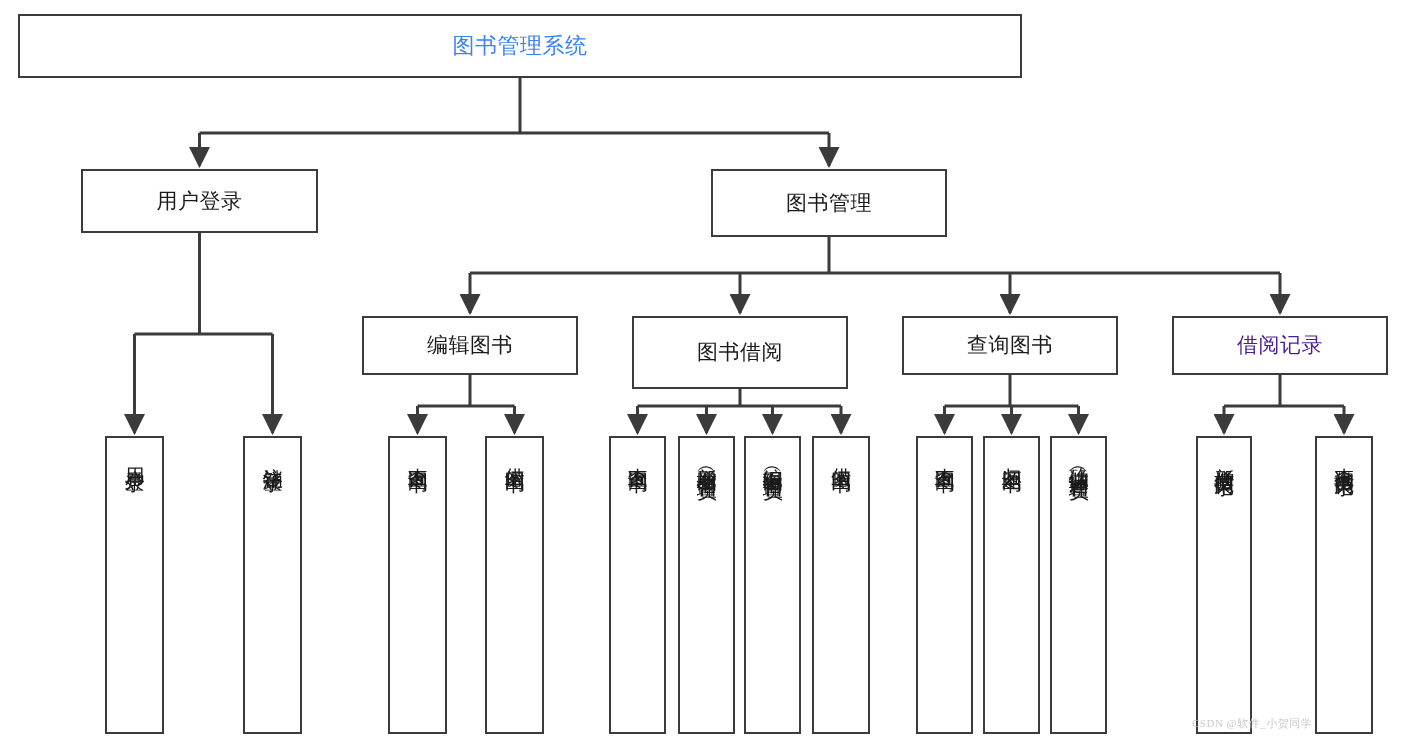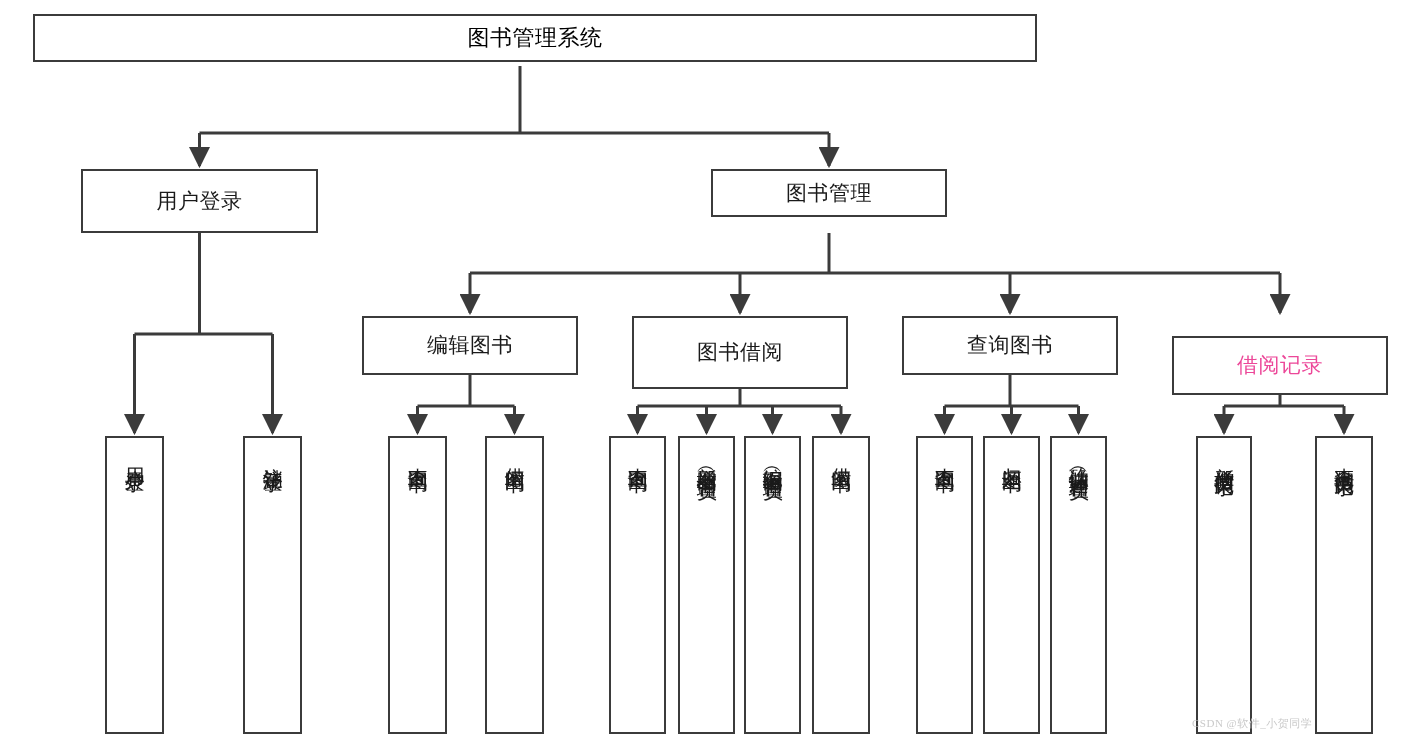--- a/index.html
+++ b/index.html
@@ -106,39 +106,39 @@
         <path d="M 944.5 406 L 944.5 433" stroke="#3b3b3b" stroke-width="3" fill="none" marker-end="url(#arrowhead)"></path>
         <path d="M 1011.5 406 L 1011.5 433" stroke="#3b3b3b" stroke-width="3" fill="none" marker-end="url(#arrowhead)"></path>
         <path d="M 1078.5 406 L 1078.5 433" stroke="#3b3b3b" stroke-width="3" fill="none" marker-end="url(#arrowhead)"></path>
         <path d="M 1280 375 L 1280 406" stroke="#3b3b3b" stroke-width="3" fill="none"></path>
         <path d="M 1224 406 L 1344 406" stroke="#3b3b3b" stroke-width="3" fill="none"></path>
         <path d="M 1224 406 L 1224 433" stroke="#3b3b3b" stroke-width="3" fill="none" marker-end="url(#arrowhead)"></path>
         <path d="M 1344 406 L 1344 433" stroke="#3b3b3b" stroke-width="3" fill="none" marker-end="url(#arrowhead)"></path>
       </g>
   </svg>
   <div id="nodes">
-      <div class="node horizontal root" style="left: 18px; top: 14px; width: 1004px; height: 48px; border-color: rgb(59, 59, 59); color: #000000; margin-left: 15px;">
+      <div class="node horizontal root" style="left: 18px; top: 14px; width: 1004px; height: 64px; border-color: rgb(59, 59, 59); color: #3b82f6;">
         <span class="label">图书管理系统</span>
       </div>
       <div class="node horizontal" style="left: 81px; top: 169px; width: 237px; height: 64px; border-color: rgb(59, 59, 59); color: rgb(26, 26, 26);">
         <span class="label">用户登录</span>
       </div>
-      <div class="node horizontal" style="left: 711px; top: 169px; width: 236px; height: 48px; border-color: rgb(59, 59, 59); color: rgb(26, 26, 26);">
+      <div class="node horizontal" style="left: 711px; top: 169px; width: 236px; height: 68px; border-color: rgb(59, 59, 59); color: rgb(26, 26, 26);">
         <span class="label">图书管理</span>
       </div>
       <div class="node horizontal" style="left: 362px; top: 316px; width: 216px; height: 59px; border-color: rgb(59, 59, 59); color: rgb(26, 26, 26);">
         <span class="label">编辑图书</span>
       </div>
       <div class="node horizontal" style="left: 632px; top: 316px; width: 216px; height: 73px; border-color: rgb(59, 59, 59); color: rgb(26, 26, 26);">
         <span class="label">图书借阅</span>
       </div>
       <div class="node horizontal" style="left: 902px; top: 316px; width: 216px; height: 59px; border-color: rgb(59, 59, 59); color: rgb(26, 26, 26);">
         <span class="label">查询图书</span>
       </div>
-      <div class="node horizontal" style="left: 1172px; top: 316px; width: 216px; height: 59px; border-color: rgb(59, 59, 59); color: #ec4899; margin-top: 20px;">
+      <div class="node horizontal" style="left: 1172px; top: 316px; width: 216px; height: 59px; border-color: rgb(59, 59, 59); color: #4c1d95;">
         <span class="label">借阅记录</span>
       </div>
       <div class="node vertical" style="left: 105px; top: 436px; width: 59px; height: 298px; border-color: rgb(59, 59, 59); color: rgb(26, 26, 26);">
         <span class="label">用户登录</span>
       </div>
       <div class="node vertical" style="left: 243px; top: 436px; width: 59px; height: 298px; border-color: rgb(59, 59, 59); color: rgb(26, 26, 26);">
         <span class="label">注销登录</span>
       </div>
       <div class="node vertical" style="left: 388px; top: 436px; width: 59px; height: 298px; border-color: rgb(59, 59, 59); color: rgb(26, 26, 26);">
         <span class="label">查询图书</span>

